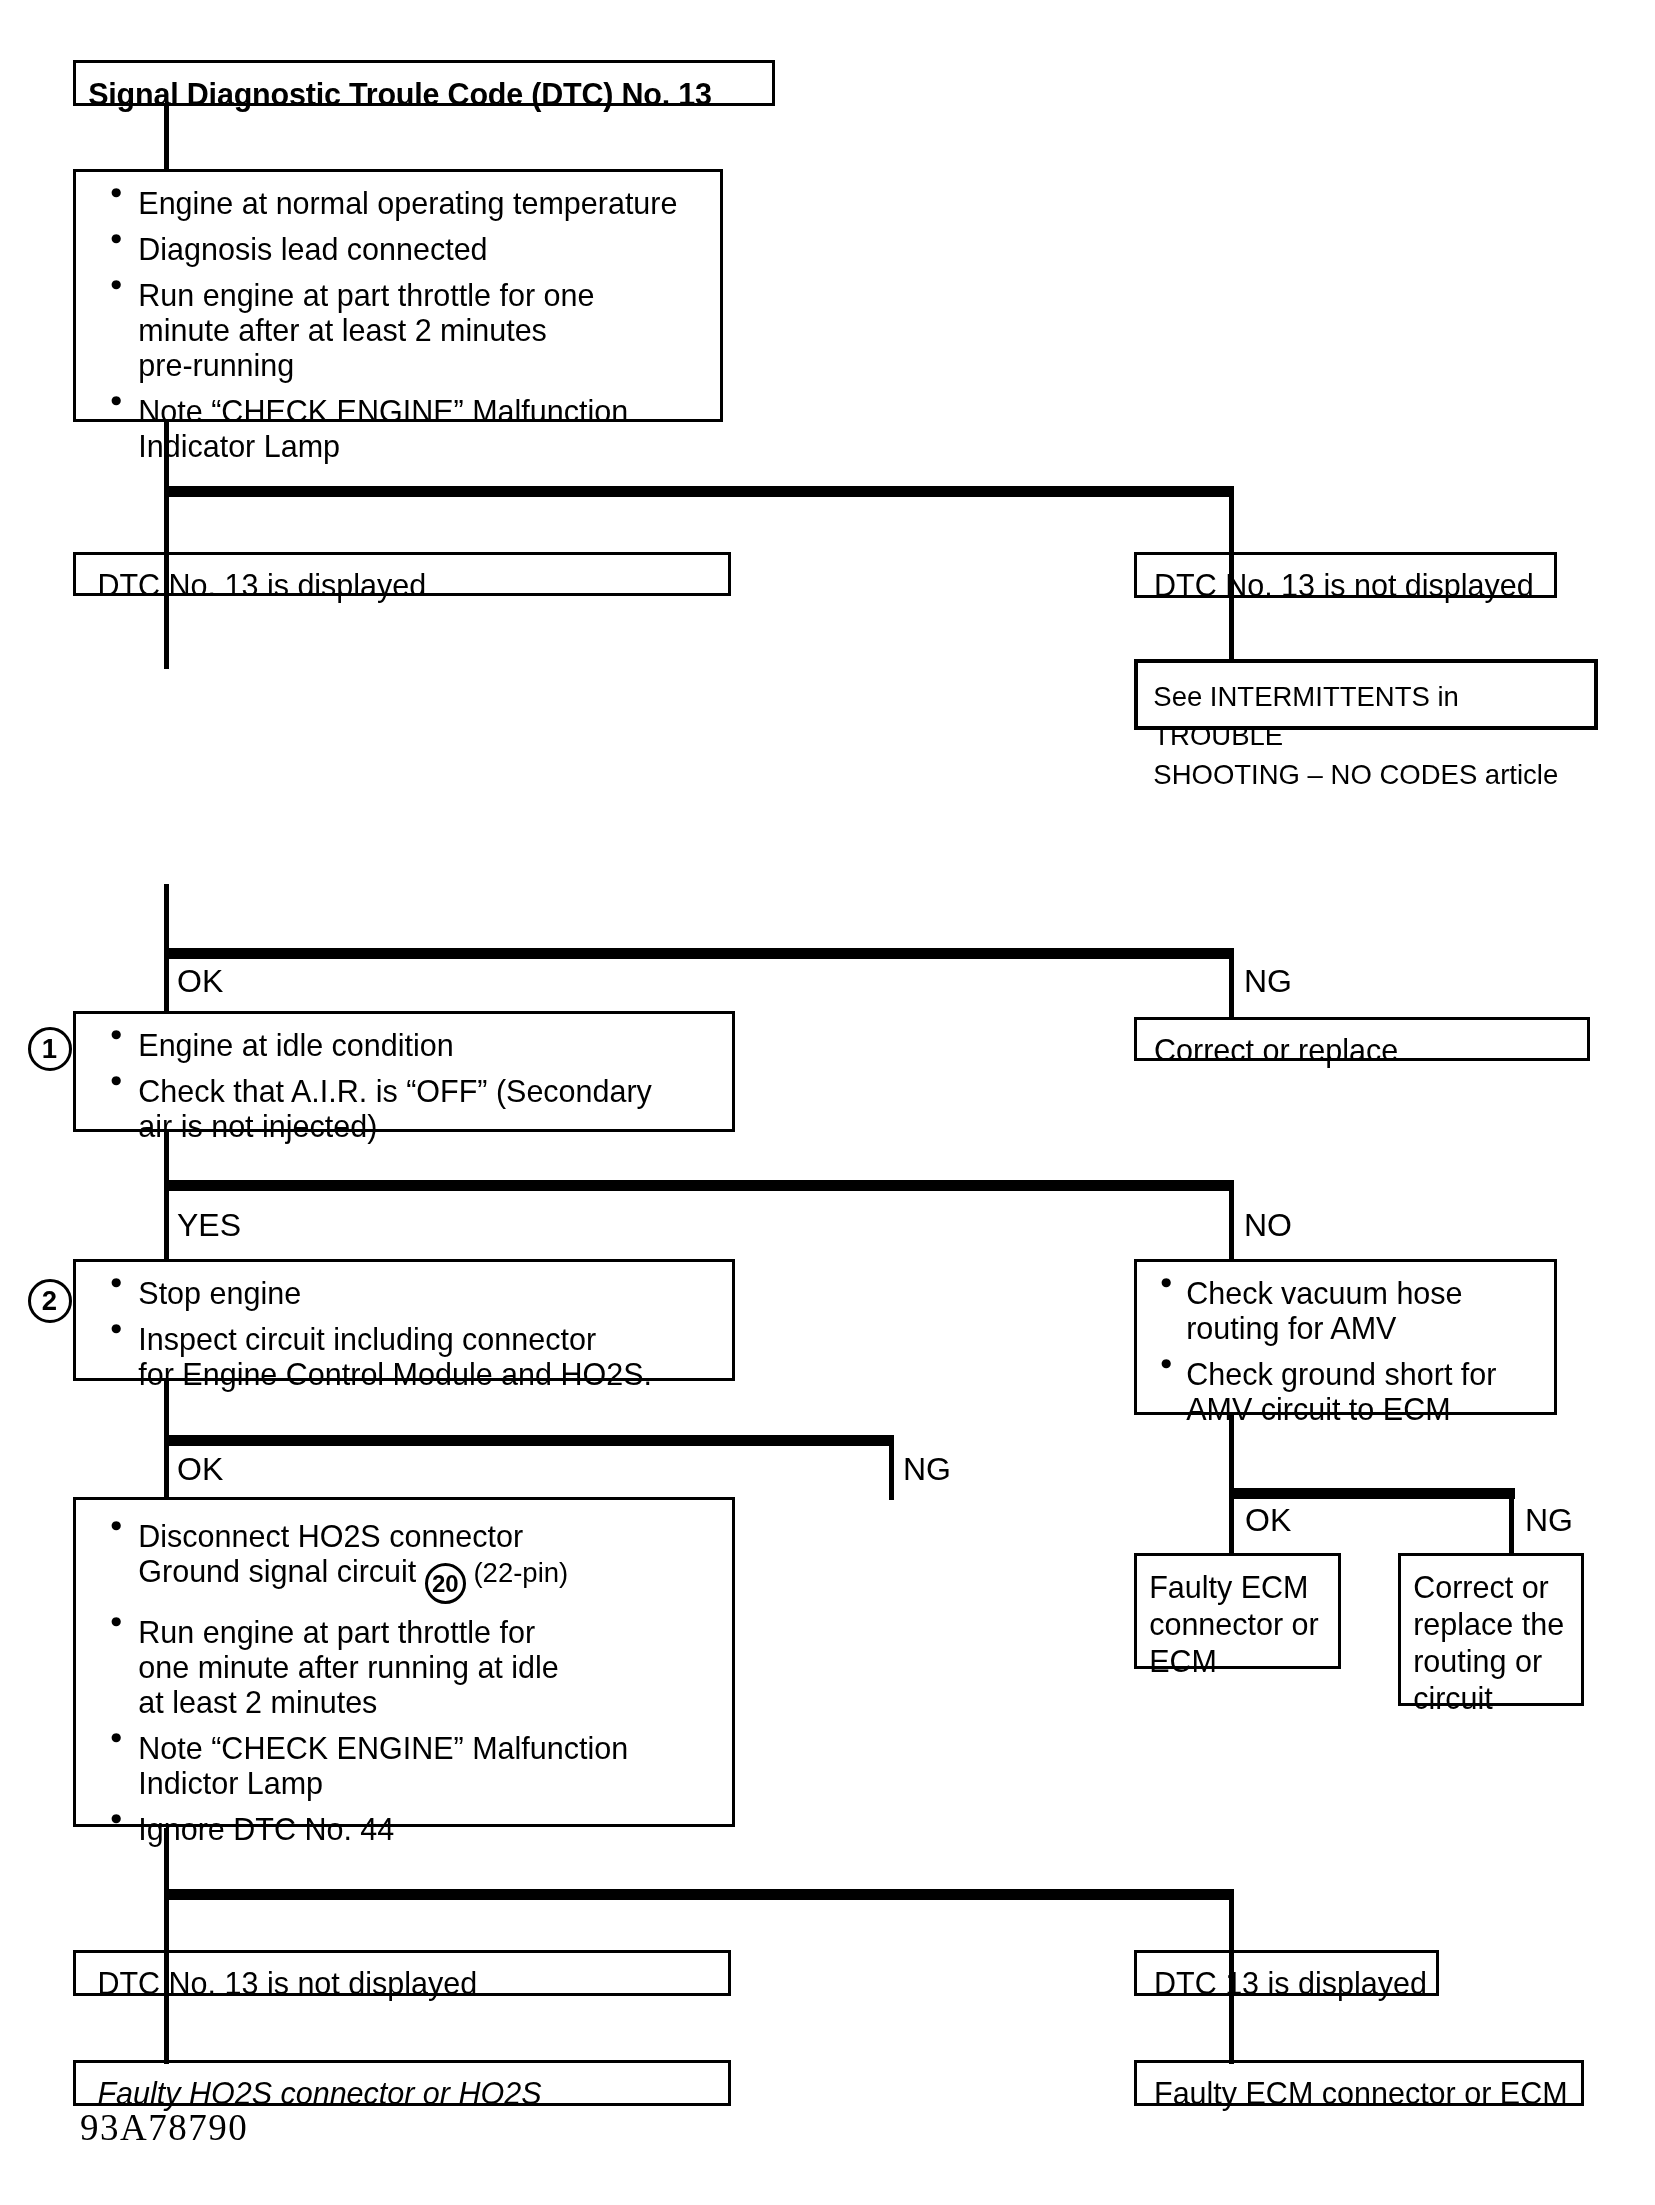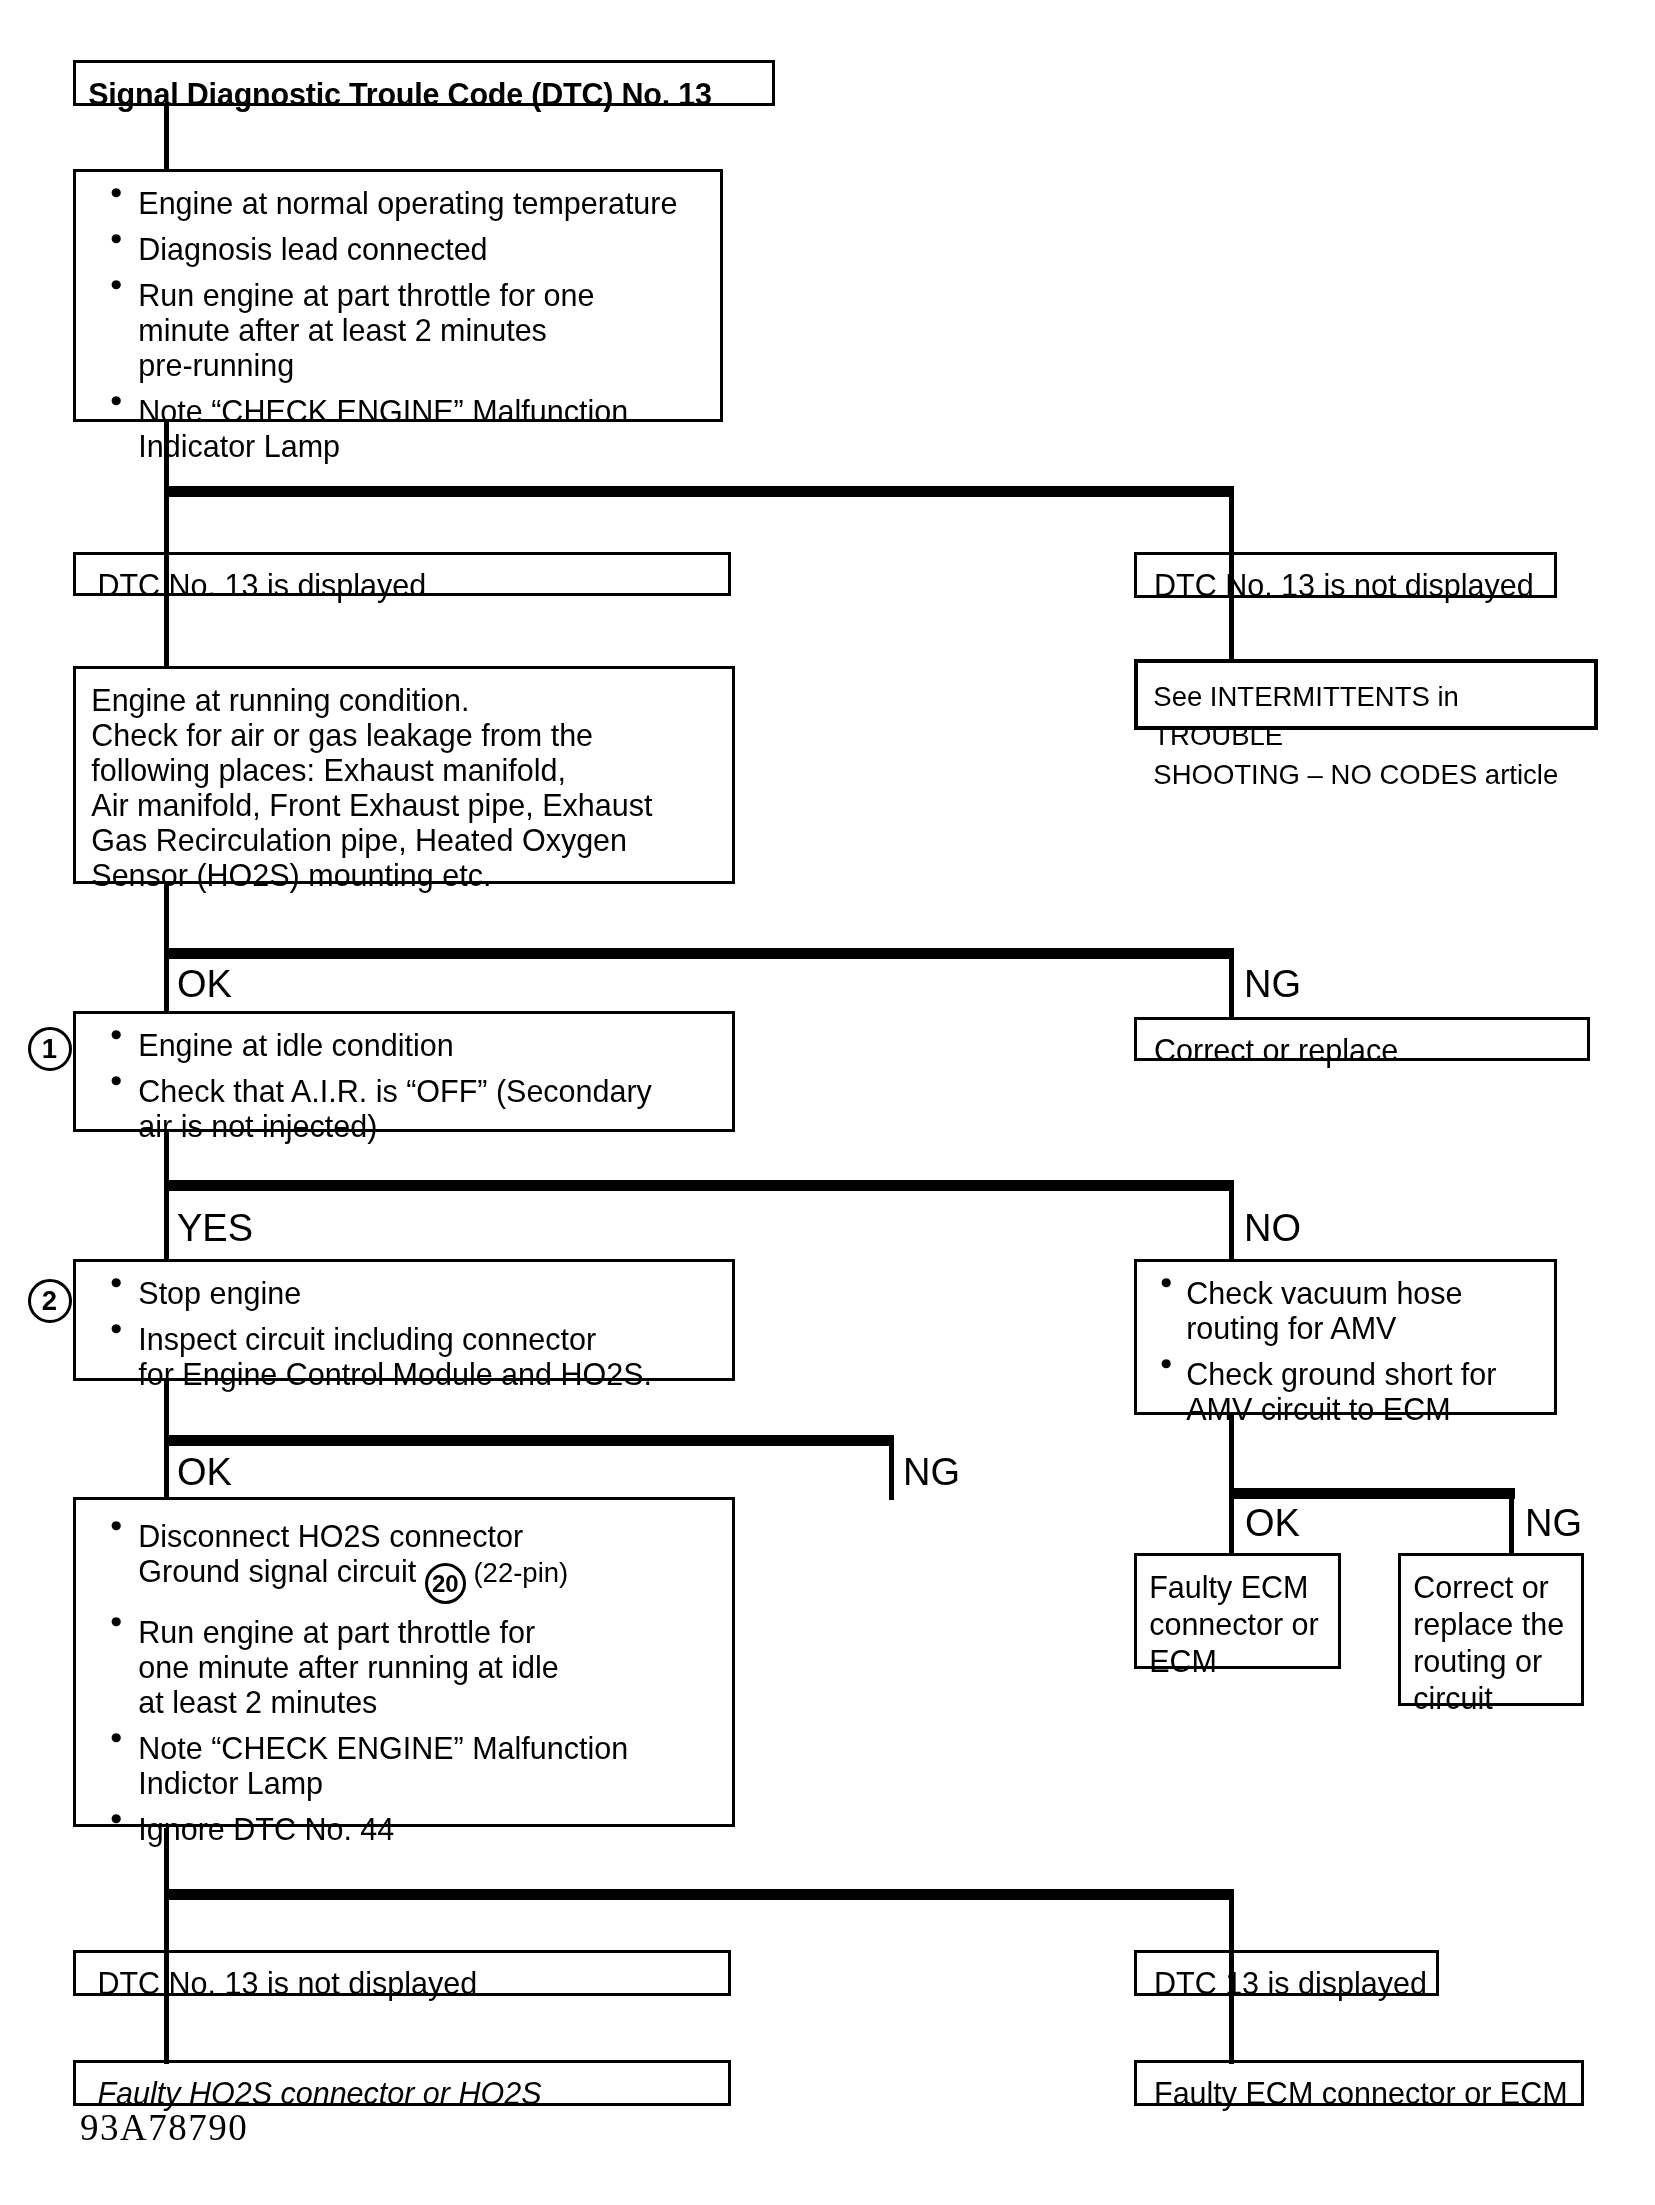--- a/index.html
+++ b/index.html
@@ -16,21 +16,21 @@
   .oneline{padding:2.3px 0 0 21.4px;}
   .content{padding:3.1px 7.6px 3.1px 18.3px;}
   
   .blt{display:flex;align-items:flex-start;}
   .blt .dot{flex:0 0 44px;font-size:21.4px;line-height:35px;text-align:center;}
   .blt .txt{flex:1 1 auto;}
   
   .vline{position:absolute;width:5.3px;background:#000;z-index:1;}
   .vline.over{z-index:3;}
   .hline{position:absolute;height:10.7px;background:#000;z-index:1;}
-  .lbl{position:absolute;font-size:38px;font-weight:500;z-index:4;}
+  .lbl{position:absolute;font-size:32px;font-weight:500;z-index:4;}
   
   .stepc{
     position:absolute;width:44px;height:44px;border:3.1px solid #000;border-radius:50%;
     box-sizing:border-box;text-align:center;font-size:27.5px;font-weight:700;line-height:38px;z-index:4;background:#fff;
   }
   
   .c20{
     display:inline-block;width:41px;height:41px;border:3.1px solid #000;border-radius:50%;
     box-sizing:border-box;text-align:center;font-size:24px;font-weight:700;line-height:35px;
     vertical-align:-10.7px;
@@ -117,28 +117,20 @@
 
   <div class="box oneline" style="left:1134px;top:552px;width:423px;height:46px;padding-left:17px;">
     <span class="txt">DTC No. 13 is not displayed</span>
   </div>
 
   <div class="box inter" style="left:1134px;top:659px;width:464px;height:71px;border-width:4.6px;">
     <span class="txt">See INTERMITTENTS in TROUBLE
 SHOOTING – NO CODES article</span>
   </div>
 
-  <div class="box content" style="left:73px;top:666px;width:662px;height:218px;padding-left:15.3px;">
-    <span class="txt">Engine at running condition.
-Check for air or gas leakage from the
-following places: Exhaust manifold,
-Air manifold, Front Exhaust pipe, Exhaust
-Gas Recirculation pipe, Heated Oxygen
-Sensor (HO2S) mounting etc.</span>
-  </div>
 
   <div class="box content" style="left:73px;top:1011px;width:662px;height:121px;">
     <div class="blt">
       <span class="dot">●</span>
       <span class="txt">Engine at idle condition</span>
     </div>
     <div class="blt">
       <span class="dot">●</span>
       <span class="txt">Check that A.I.R. is “OFF” (Secondary
 air is not injected)</span>

